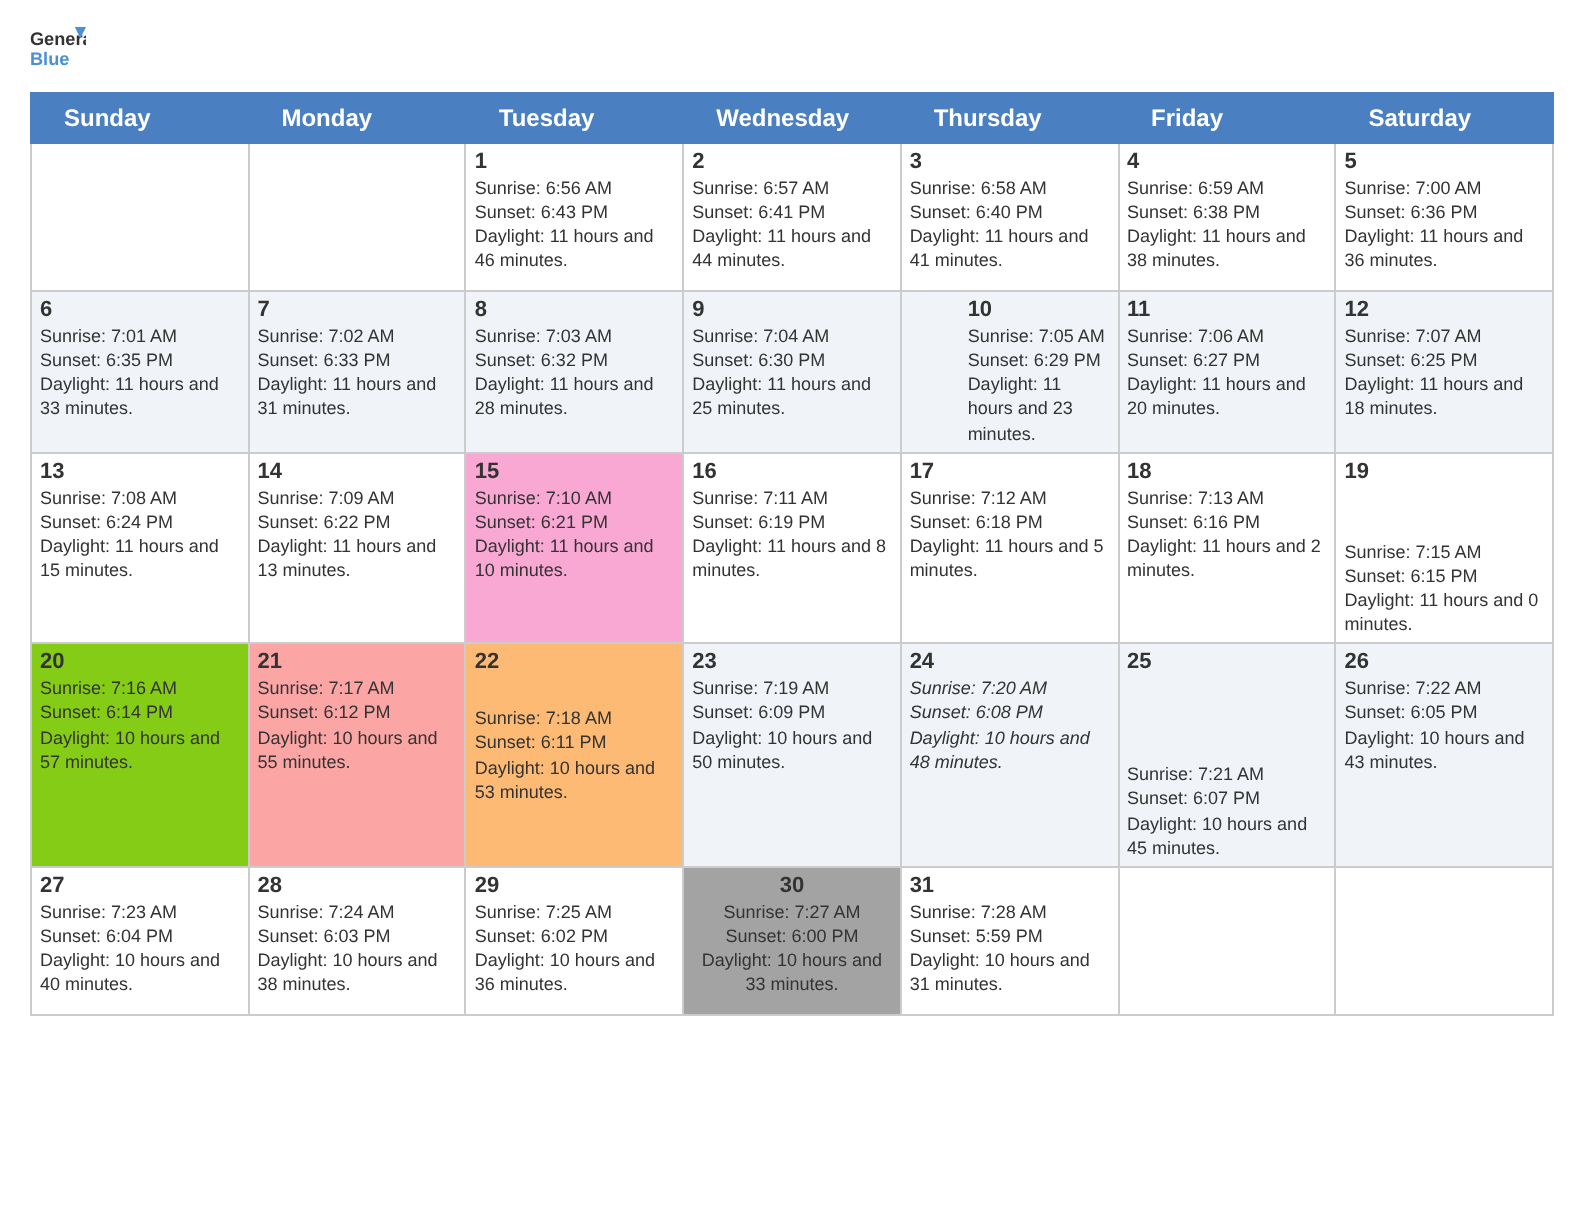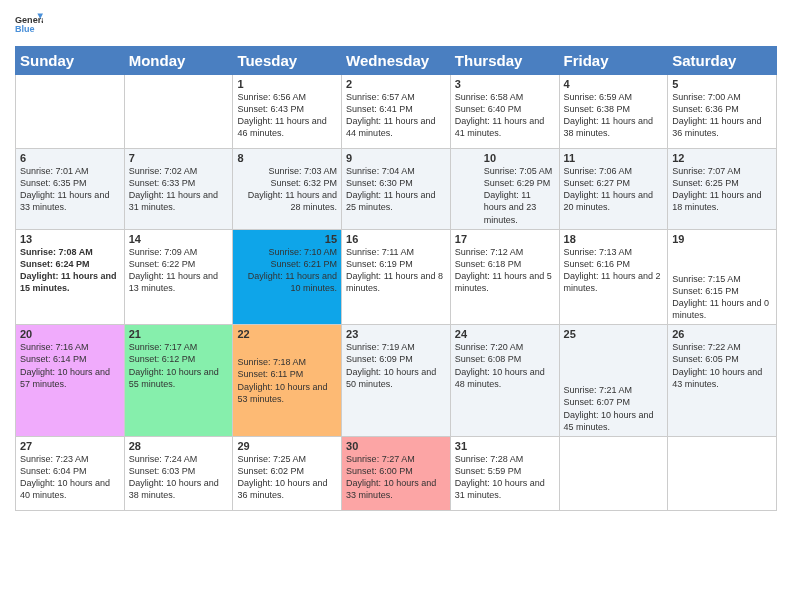--- a/index.html
+++ b/index.html
@@ -45,23 +45,23 @@
       margin-top: 2px;
     }
     .calendar-table {
       width: 100%;
       border-collapse: collapse;
       border: 1px solid #ccc;
     }
     .calendar-table th {
       background-color: #4a7fc1;
       color: #fff;
-      font-size: 15px;
+      font-size: 12px;
       font-weight: bold;
-      padding: 5px 4px;
+      padding: 5px 16px;
       text-align: left;
       border: 1px solid #4a7fc1;
       margin-top: 28px;
     }
     .calendar-table td {
       border: 1px solid #ccc;
       vertical-align: top;
       padding: 3px 4px;
       font-size: 9.5px;
       color: #333;
@@ -163,21 +163,21 @@
 Daylight: 11 hours and 33 minutes.</div>
           </td>
           <td style="background: rgb(240, 244, 248);">
             <span class="day-number">7</span>
             <div class="day-info" style="white-space: pre-line;">Sunrise: 7:02 AM
 Sunset: 6:33 PM
 Daylight: 11 hours and 31 minutes.</div>
           </td>
           <td style="background: rgb(240, 244, 248);">
             <span class="day-number">8</span>
-            <div class="day-info" style="white-space: pre-line; text-align: right;">Sunrise: 7:03 AM
+            <div class="day-info" style="white-space: pre-line;">Sunrise: 7:03 AM
 Sunset: 6:32 PM
 Daylight: 11 hours and 28 minutes.</div>
           </td>
           <td style="background: rgb(240, 244, 248);">
             <span class="day-number">9</span>
             <div class="day-info" style="white-space: pre-line;">Sunrise: 7:04 AM
 Sunset: 6:30 PM
 Daylight: 11 hours and 25 minutes.</div>
           </td>
           <td style="background: rgb(240, 244, 248); padding-left: 33px;">
@@ -195,31 +195,31 @@
           <td style="background: rgb(240, 244, 248);">
             <span class="day-number">12</span>
             <div class="day-info" style="white-space: pre-line;">Sunrise: 7:07 AM
 Sunset: 6:25 PM
 Daylight: 11 hours and 18 minutes.</div>
           </td>
         </tr>
         <tr>
           <td style="background: rgb(255, 255, 255);">
             <span class="day-number">13</span>
-            <div class="day-info" style="white-space: pre-line; font-weight: bold;">Sunrise: 7:08 AM
+            <div class="day-info" style="white-space: pre-line;">Sunrise: 7:08 AM
 Sunset: 6:24 PM
 Daylight: 11 hours and 15 minutes.</div>
           </td>
           <td style="background: rgb(255, 255, 255);">
             <span class="day-number">14</span>
             <div class="day-info" style="white-space: pre-line;">Sunrise: 7:09 AM
 Sunset: 6:22 PM
 Daylight: 11 hours and 13 minutes.</div>
           </td>
-          <td style="background: #0ea5e9; text-align: right;">
+          <td style="background: #f9a8d4;">
             <span class="day-number">15</span>
             <div class="day-info" style="white-space: pre-line;">Sunrise: 7:10 AM
 Sunset: 6:21 PM
 Daylight: 11 hours and 10 minutes.</div>
           </td>
           <td style="background: rgb(255, 255, 255);">
             <span class="day-number">16</span>
             <div class="day-info" style="white-space: pre-line;">Sunrise: 7:11 AM
 Sunset: 6:19 PM
 Daylight: 11 hours and 8 minutes.</div>
@@ -237,47 +237,47 @@
 Daylight: 11 hours and 2 minutes.</div>
           </td>
           <td style="background: rgb(255, 255, 255);">
             <span class="day-number">19</span>
             <div class="day-info" style="white-space: pre-line; margin-top: 28px;">Sunrise: 7:15 AM
 Sunset: 6:15 PM
 Daylight: 11 hours and 0 minutes.</div>
           </td>
         </tr>
         <tr>
-          <td style="background: #f0abfc;">
+          <td style="background: #84cc16;">
             <span class="day-number">20</span>
             <div class="day-info" style="white-space: pre-line;">Sunrise: 7:16 AM
 Sunset: 6:14 PM
 Daylight: 10 hours and 57 minutes.</div>
           </td>
-          <td style="background: #86efac; margin-top: 32px;">
+          <td style="background: #fca5a5; margin-top: 32px;">
             <span class="day-number">21</span>
             <div class="day-info" style="white-space: pre-line;">Sunrise: 7:17 AM
 Sunset: 6:12 PM
 Daylight: 10 hours and 55 minutes.</div>
           </td>
           <td style="background: #fdba74;">
             <span class="day-number">22</span>
             <div class="day-info" style="white-space: pre-line; margin-top: 16px;">Sunrise: 7:18 AM
 Sunset: 6:11 PM
 Daylight: 10 hours and 53 minutes.</div>
           </td>
           <td style="background: rgb(240, 244, 248);">
             <span class="day-number">23</span>
             <div class="day-info" style="white-space: pre-line;">Sunrise: 7:19 AM
 Sunset: 6:09 PM
 Daylight: 10 hours and 50 minutes.</div>
           </td>
           <td style="background: rgb(240, 244, 248);">
             <span class="day-number">24</span>
-            <div class="day-info" style="white-space: pre-line;">Sunrise: 7:20 AM
+            <div class="day-info" style="white-space: pre-line; font-style: italic;">Sunrise: 7:20 AM
 Sunset: 6:08 PM
 Daylight: 10 hours and 48 minutes.</div>
           </td>
           <td style="background: rgb(240, 244, 248);">
             <span class="day-number">25</span>
             <div class="day-info" style="white-space: pre-line; margin-top: 44px;">Sunrise: 7:21 AM
 Sunset: 6:07 PM
 Daylight: 10 hours and 45 minutes.</div>
           </td>
           <td style="background: rgb(240, 244, 248);">
@@ -299,21 +299,21 @@
             <div class="day-info" style="white-space: pre-line;">Sunrise: 7:24 AM
 Sunset: 6:03 PM
 Daylight: 10 hours and 38 minutes.</div>
           </td>
           <td style="background: rgb(255, 255, 255);">
             <span class="day-number">29</span>
             <div class="day-info" style="white-space: pre-line;">Sunrise: 7:25 AM
 Sunset: 6:02 PM
 Daylight: 10 hours and 36 minutes.</div>
           </td>
-          <td style="background: #fca5a5;">
+          <td style="background: #a3a3a3; text-align: center;">
             <span class="day-number">30</span>
             <div class="day-info" style="white-space: pre-line;">Sunrise: 7:27 AM
 Sunset: 6:00 PM
 Daylight: 10 hours and 33 minutes.</div>
           </td>
           <td style="background: rgb(255, 255, 255);">
             <span class="day-number">31</span>
             <div class="day-info" style="white-space: pre-line;">Sunrise: 7:28 AM
 Sunset: 5:59 PM
 Daylight: 10 hours and 31 minutes.</div>

